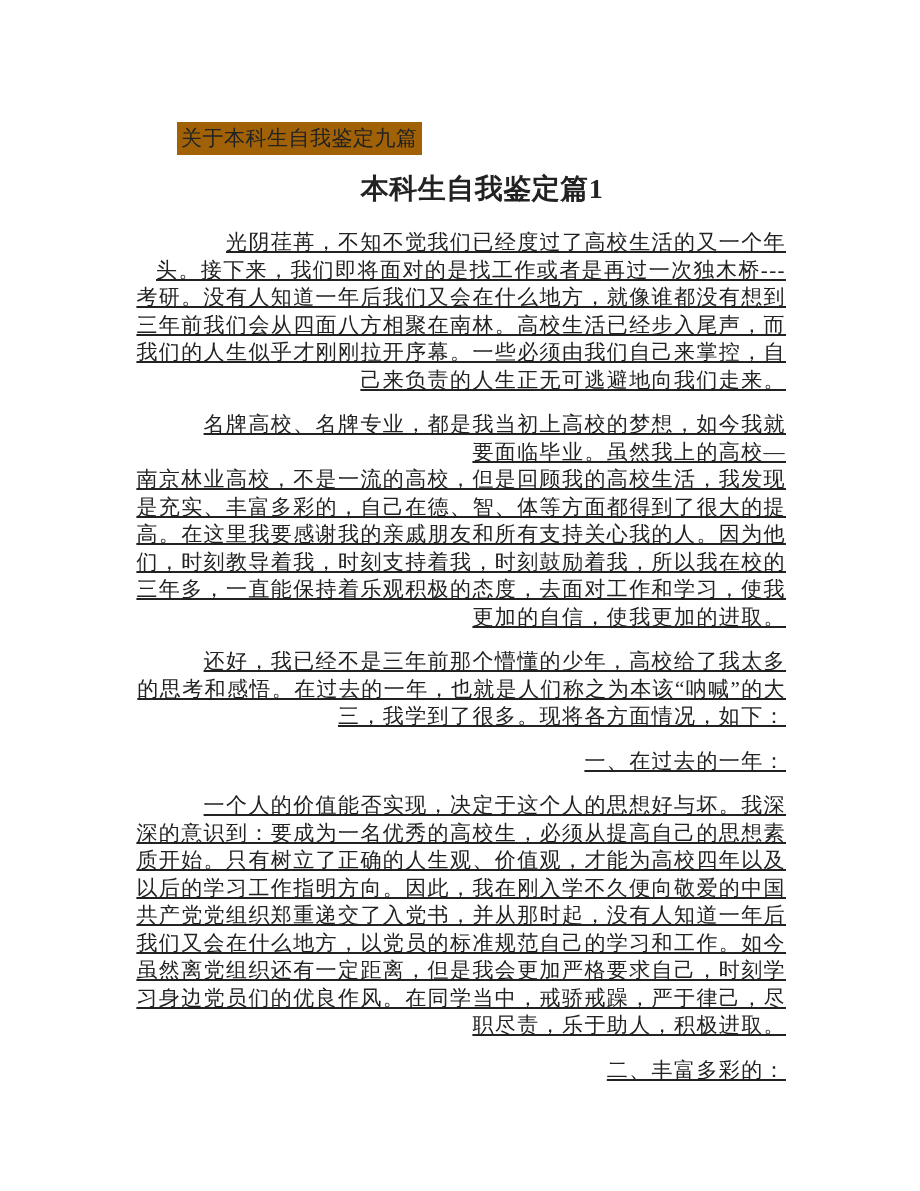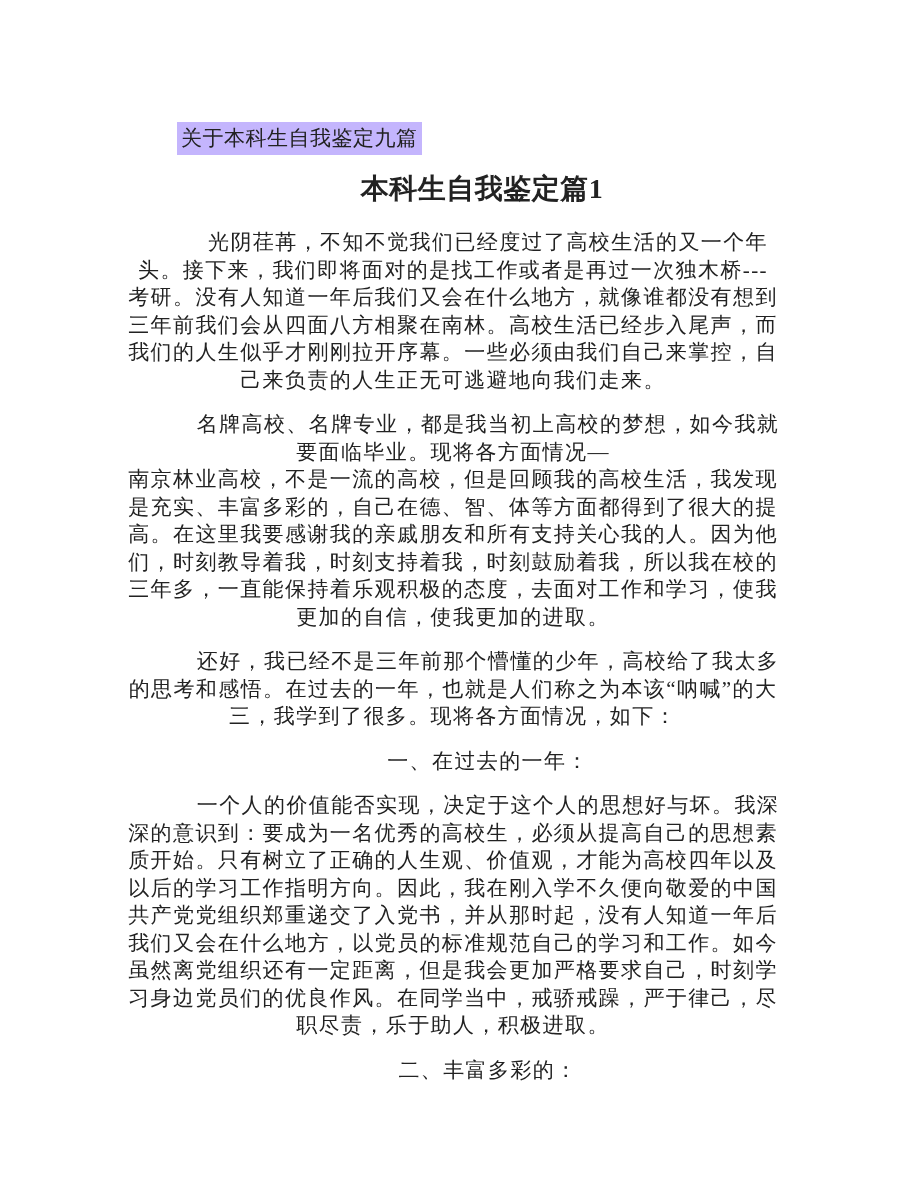--- a/index.html
+++ b/index.html
@@ -23,59 +23,60 @@
   }
   .doc-title {
     margin: 0;
     font-size: 21px;
     line-height: 28px;
     letter-spacing: 0.5px;
     text-indent: 74px;
     white-space: nowrap;
   }
   .doc-title .highlight {
-    background: #c4b5fd;
+    background: #a16207;
     padding: 4px 4px 5px 4px;
   }
   .section-heading {
     margin: 22px 0 0 0;
     padding-left: 58px;
     font-size: 28px;
     font-weight: bold;
     line-height: 30px;
     letter-spacing: 0.5px;
     text-align: center;
   }
   p.para {
     margin: 17px 17px;
     font-size: 21px;
     line-height: 27.5px;
     letter-spacing: 1.4px;
     text-indent: 70px;
-    text-align: center;
+    text-align: right;
     white-space: pre-wrap;
     word-break: break-all;
+    text-decoration: underline;
   }
   p.para.first {
     margin-top: 25px;
   }
 </style>
 </head>
 <body>
 
 <div class="page">
 
   <p class="doc-title"><span class="highlight">关于本科生自我鉴定九篇</span></p>
 
   <div class="section-heading">本科生自我鉴定篇1</div>
 
   <p class="para first">光阴荏苒，不知不觉我们已经度过了高校生活的又一个年头。接下来，我们即将面对的是找工作或者是再过一次独木桥---
 考研。没有人知道一年后我们又会在什么地方，就像谁都没有想到三年前我们会从四面八方相聚在南林。高校生活已经步入尾声，而我们的人生似乎才刚刚拉开序幕。一些必须由我们自己来掌控，自己来负责的人生正无可逃避地向我们走来。</p>
 
-  <p class="para">名牌高校、名牌专业，都是我当初上高校的梦想，如今我就要面临毕业。现将各方面情况—
+  <p class="para">名牌高校、名牌专业，都是我当初上高校的梦想，如今我就要面临毕业。虽然我上的高校—
 南京林业高校，不是一流的高校，但是回顾我的高校生活，我发现是充实、丰富多彩的，自己在德、智、体等方面都得到了很大的提高。在这里我要感谢我的亲戚朋友和所有支持关心我的人。因为他们，时刻教导着我，时刻支持着我，时刻鼓励着我，所以我在校的三年多，一直能保持着乐观积极的态度，去面对工作和学习，使我更加的自信，使我更加的进取。</p>
 
   <p class="para">还好，我已经不是三年前那个懵懂的少年，高校给了我太多的思考和感悟。在过去的一年，也就是人们称之为本该“呐喊”的大三，我学到了很多。现将各方面情况，如下：</p>
 
   <p class="para">一、在过去的一年：</p>
 
   <p class="para">一个人的价值能否实现，决定于这个人的思想好与坏。我深深的意识到：要成为一名优秀的高校生，必须从提高自己的思想素质开始。只有树立了正确的人生观、价值观，才能为高校四年以及以后的学习工作指明方向。因此，我在刚入学不久便向敬爱的中国共产党党组织郑重递交了入党书，并从那时起，没有人知道一年后我们又会在什么地方，以党员的标准规范自己的学习和工作。如今虽然离党组织还有一定距离，但是我会更加严格要求自己，时刻学习身边党员们的优良作风。在同学当中，戒骄戒躁，严于律己，尽职尽责，乐于助人，积极进取。</p>
 
   <p class="para">二、丰富多彩的：</p>
 

